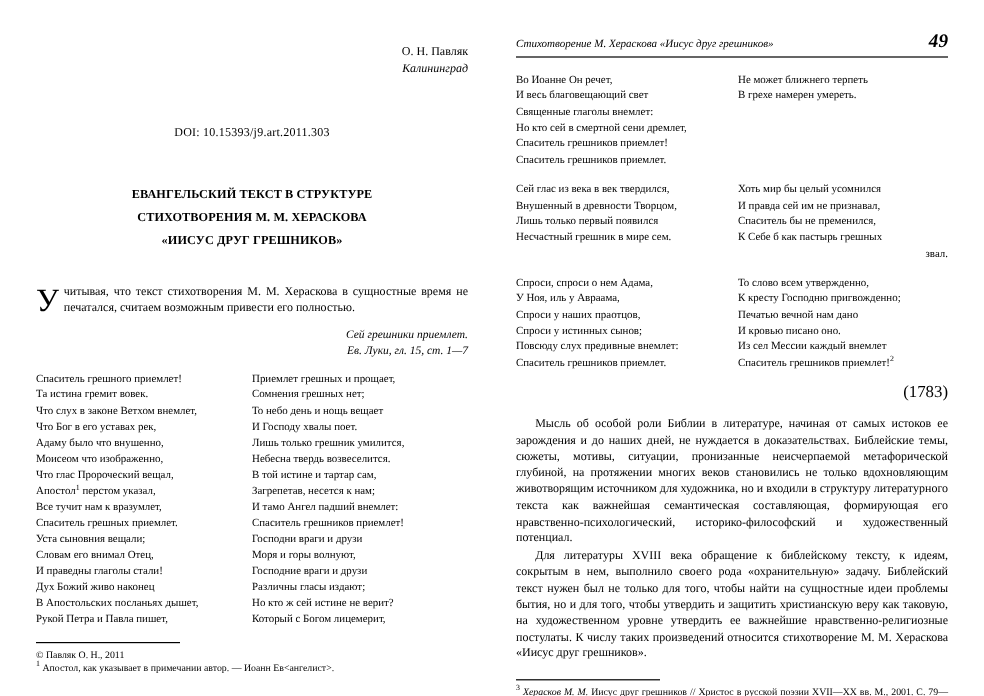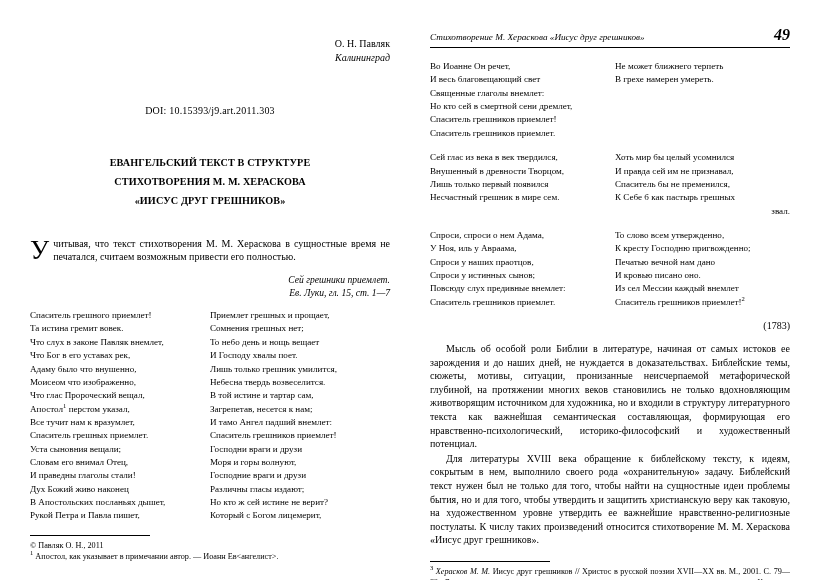--- a/index.html
+++ b/index.html
@@ -136,21 +136,21 @@
     margin-bottom: 11px;
   }
   .vb-col {
     font-size: 9.1px;
     line-height: 1.47;
     width: 50%;
   }
   .vb-col div { white-space: nowrap; }
   .year {
     text-align: right;
-    font-size: 10px;
+    font-size: 14px;
     margin-top: 2px;
     margin-bottom: 11px;
   }
 
   .body-par {
     font-size: 10px;
     line-height: 1.36;
     text-align: justify;
     text-indent: 16px;
     margin-bottom: 1px;
@@ -194,21 +194,21 @@
 
       <div class="epigraph">
         <div>Сей грешники приемлет.</div>
         <div>Ев. Луки, гл. 15, ст. 1—7</div>
       </div>
 
       <div class="verse-pair">
         <div class="verse-col" id="vl1">
             <div>Спаситель грешного приемлет!</div>
             <div>Та истина гремит вовек.</div>
-            <div>Что слух в законе Павляк внемлет,</div>
+            <div>Что слух в законе Ветхом внемлет,</div>
             <div>Что Бог в его уставах рек,</div>
             <div>Адаму было что внушенно,</div>
             <div>Моисеом что изображенно,</div>
             <div>Что глас Пророческий вещал,</div>
             <div>Апостол<sup>1</sup> перстом указал,</div>
             <div>Все тучит нам к вразумлет,</div>
             <div>Спаситель грешных приемлет.</div>
             <div>Уста сыновния вещали;</div>
             <div>Словам его внимал Отец,</div>
             <div>И праведны глаголы стали!</div>

